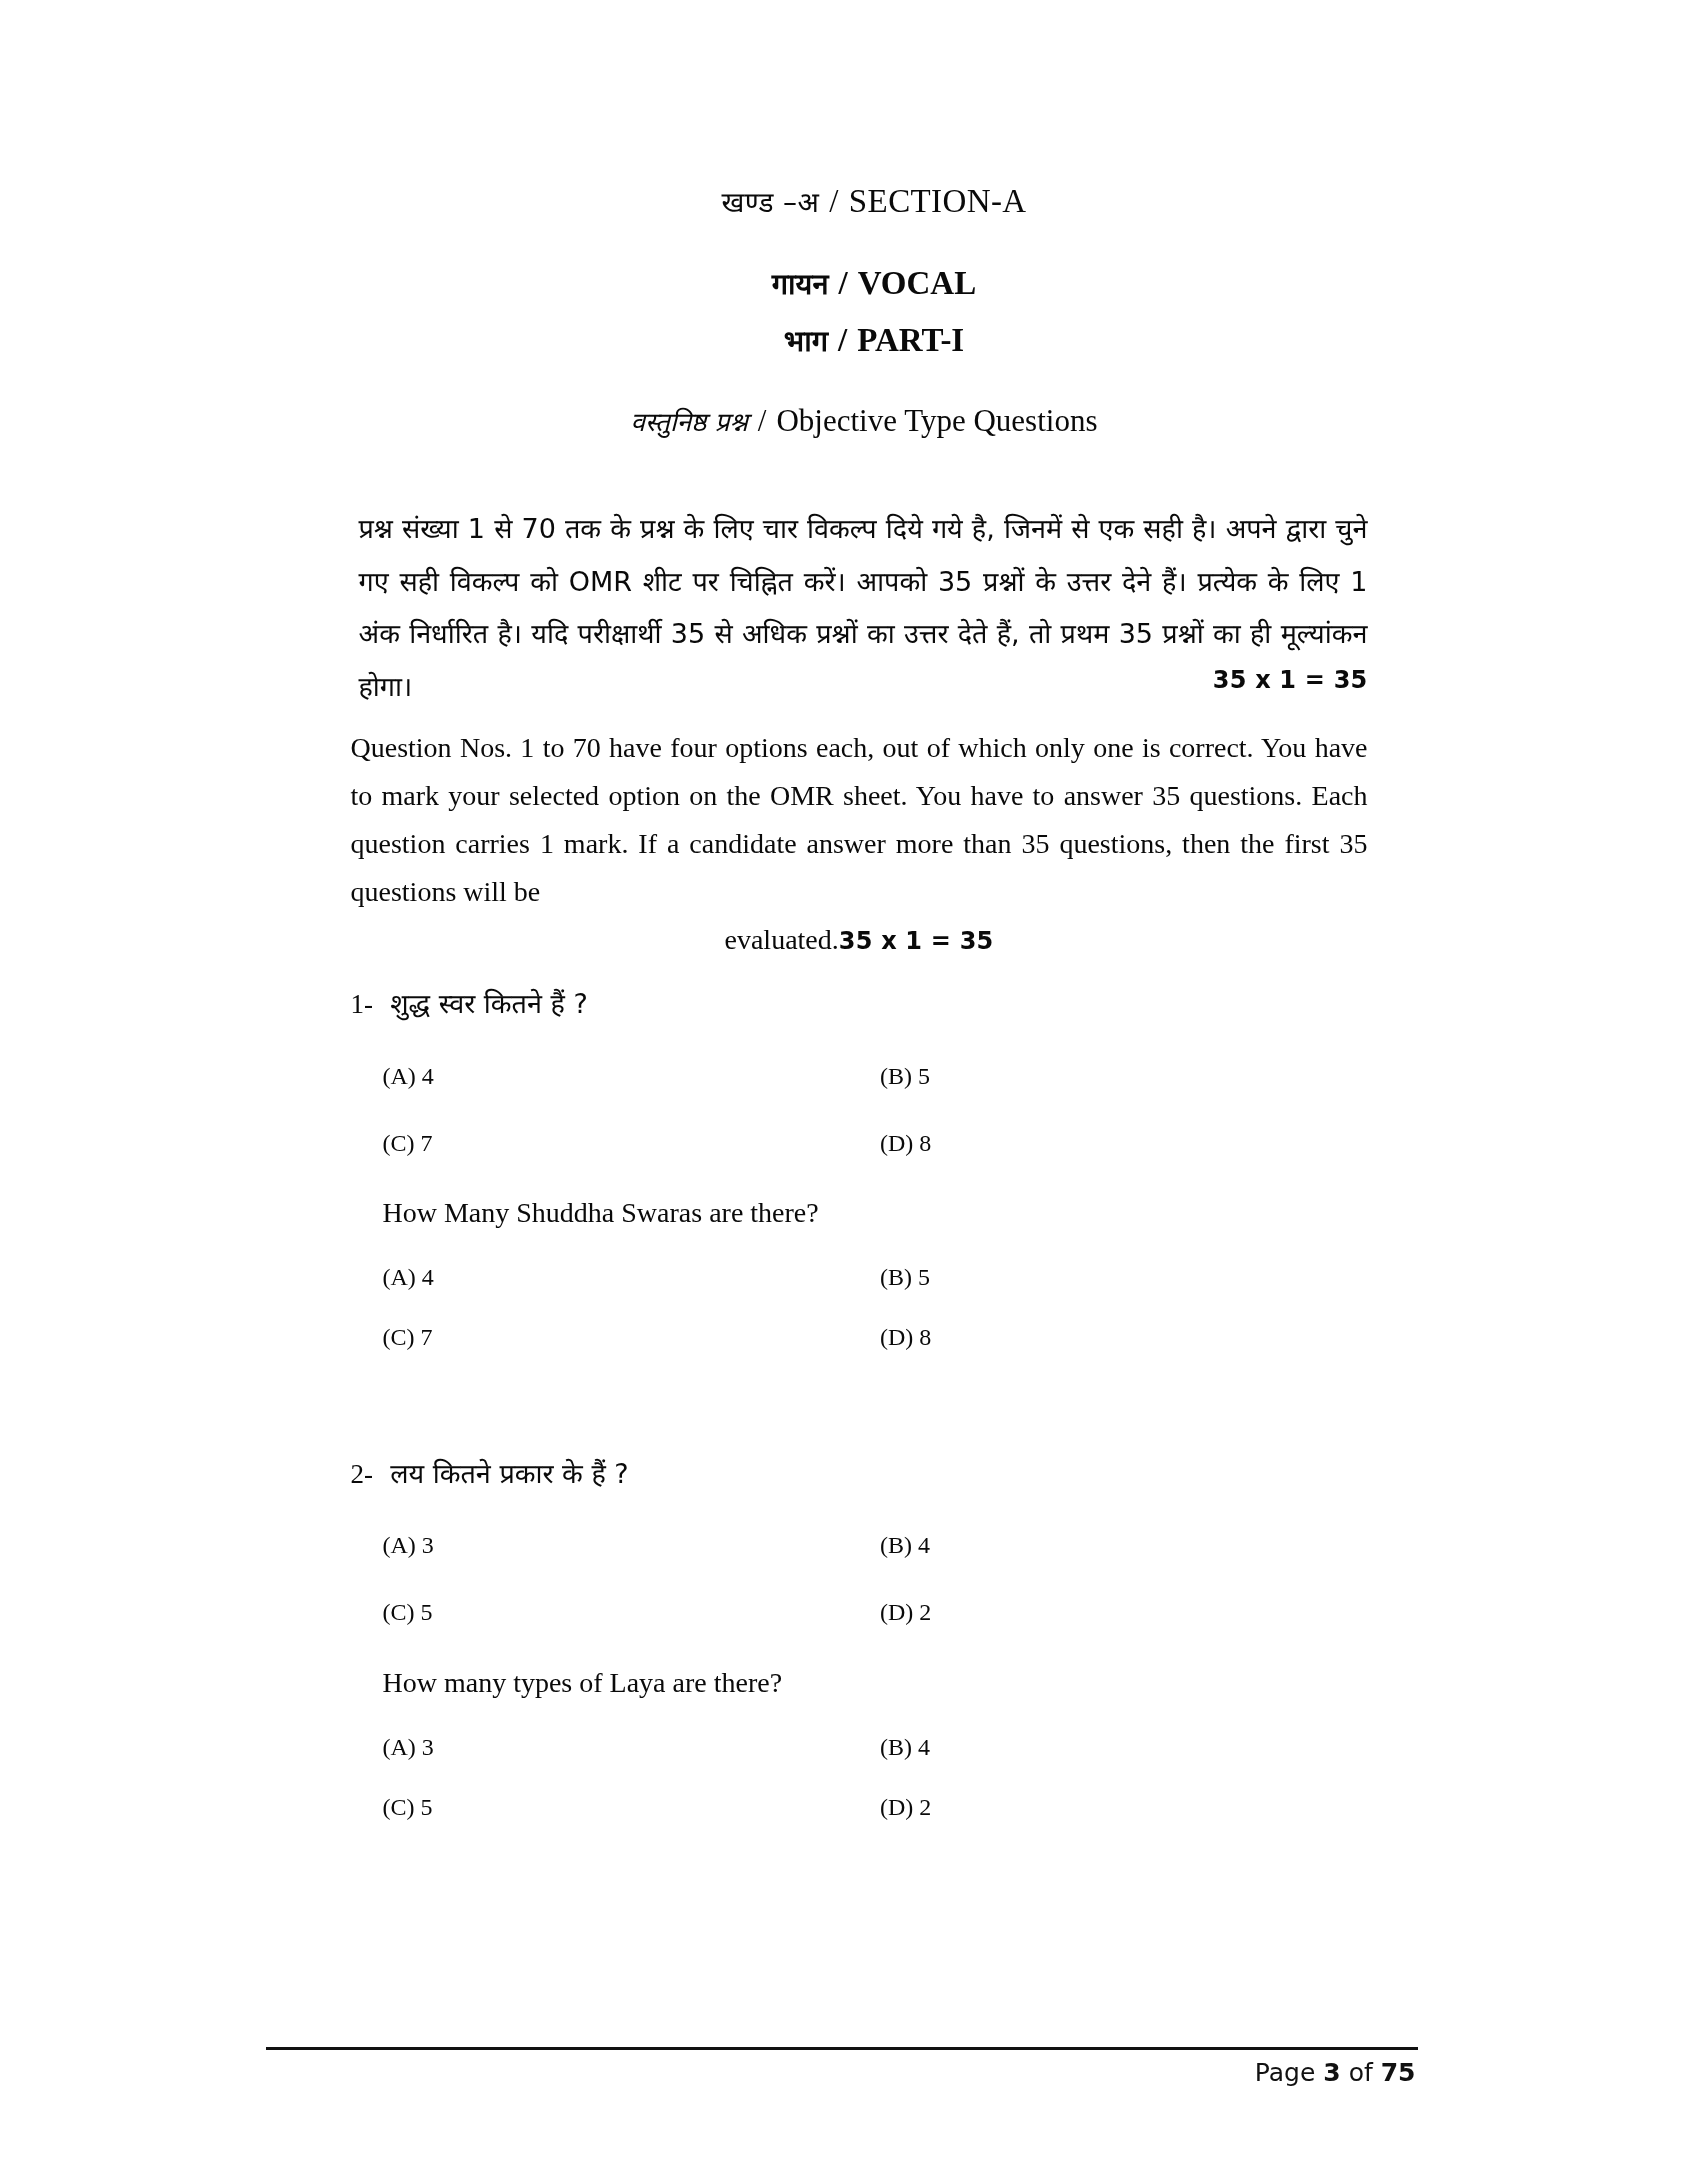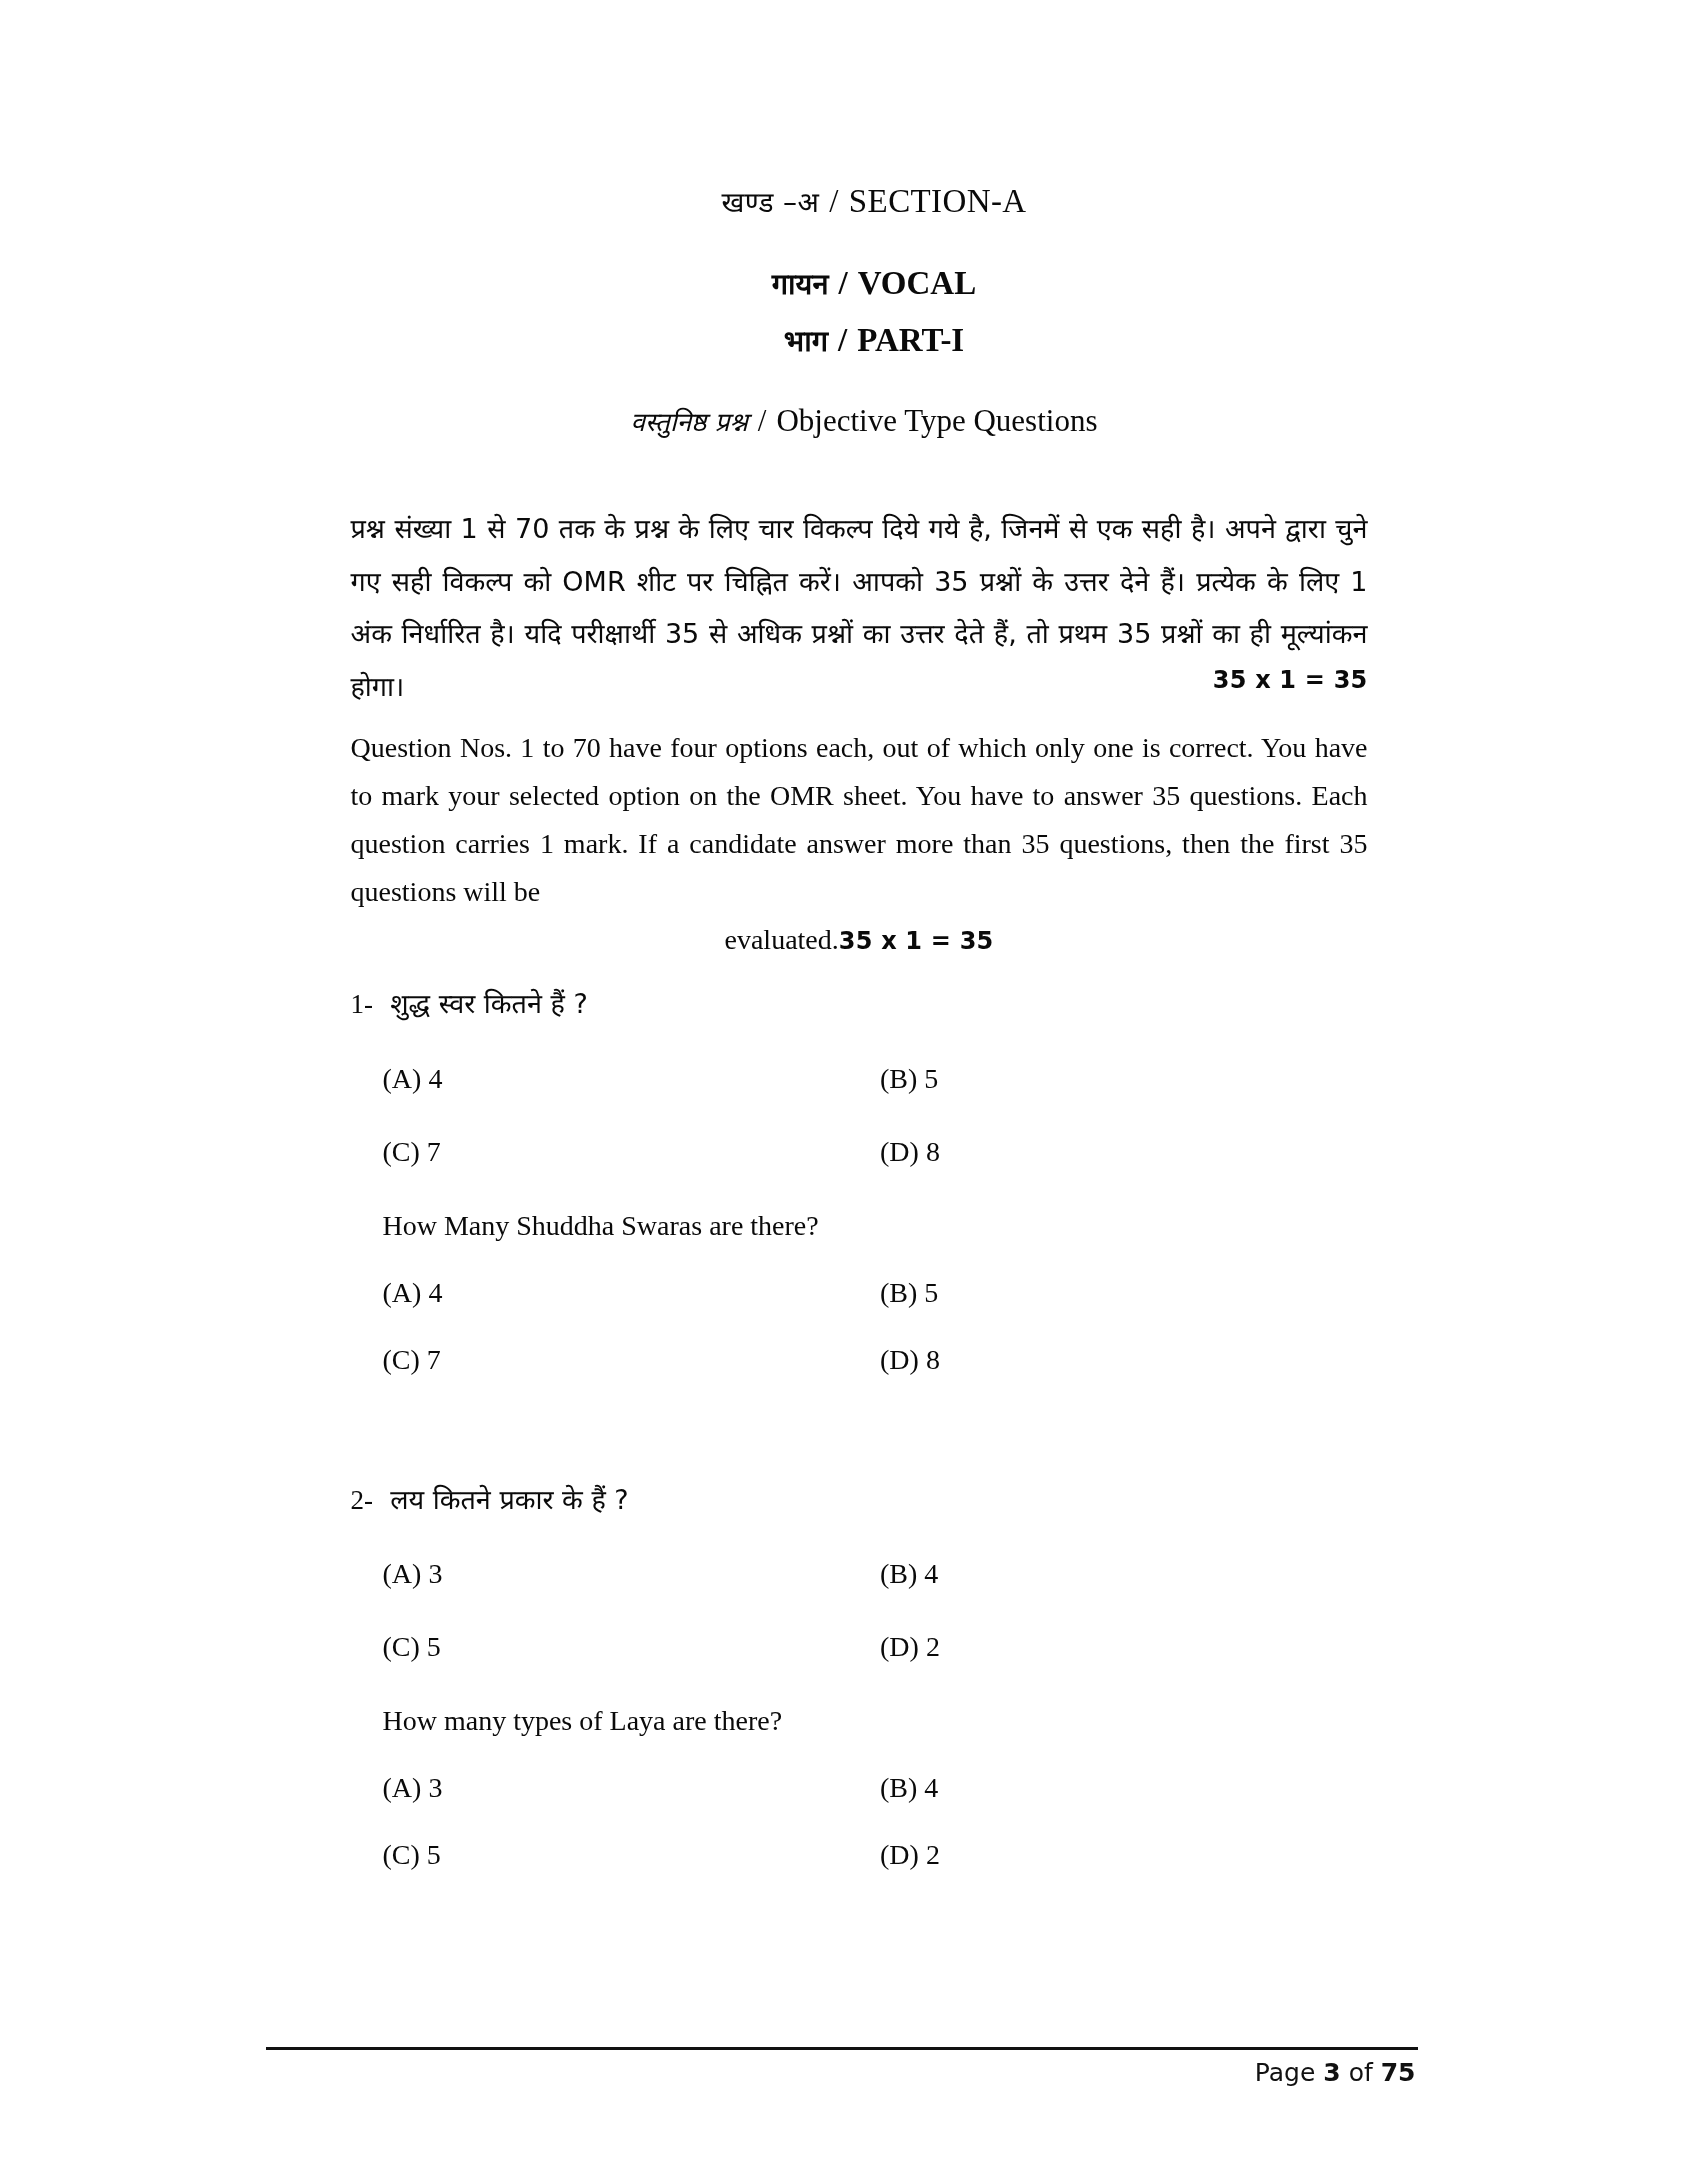--- a/index.html
+++ b/index.html
@@ -52,21 +52,21 @@
     text-align: center;
     font-size: 31px;
     line-height: 1.1;
     margin: 46px 0 0 0;
     padding-left: 10px;
   }
   .head-objective .dev { font-family: "DejaVu Sans", sans-serif; font-size: 26px; font-style: italic; }
 
   
   .instr-hi {
-    margin: 65px 0 0 0;
+    margin: 65px 0 0 8px;
     font-family: "DejaVu Sans", sans-serif;
     font-size: 27px;
     line-height: 1.95;
     text-align: justify;
     text-justify: inter-word;
     position: relative;
   }
 
   .marks {
     font-family: "DejaVu Sans", sans-serif;
@@ -112,21 +112,21 @@
   .q-stem-hi .qnum { font-family: "Liberation Serif", serif; }
   .q-stem-en {
     font-size: 28px;
     line-height: 1.6;
     margin: 0;
     padding-left: 32px;
   }
   .opt-row {
     display: flex;
     padding-left: 32px;
-    font-size: 28px;
+    font-size: 24px;
     line-height: 1.6;
   }
   .opt-cell { width: 50%; }
   .opt-cell.second { padding-left: 10px; }
   .opts-hi { margin-top: 30px; }
   .opts-hi .opt-row { margin-bottom: 29px; }
   .opts-en { margin-top: 22px; }
   .opts-en .opt-row { margin-bottom: 22px; }
 
   .gap-q { height: 55px; }

